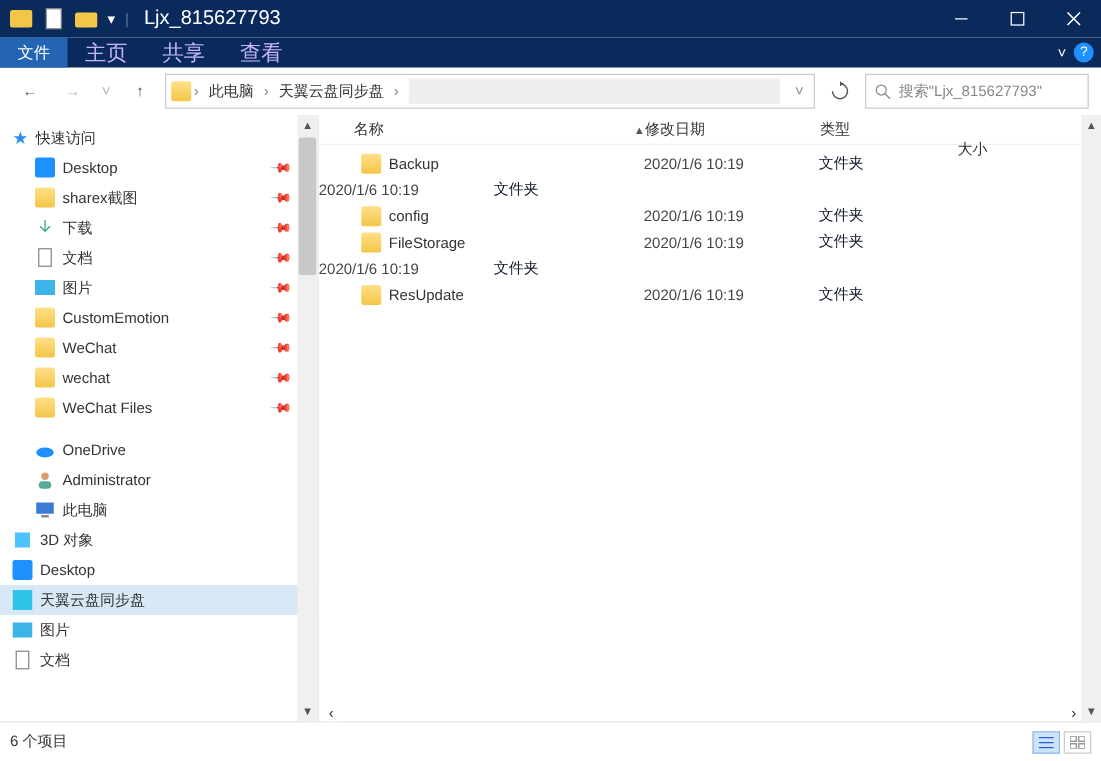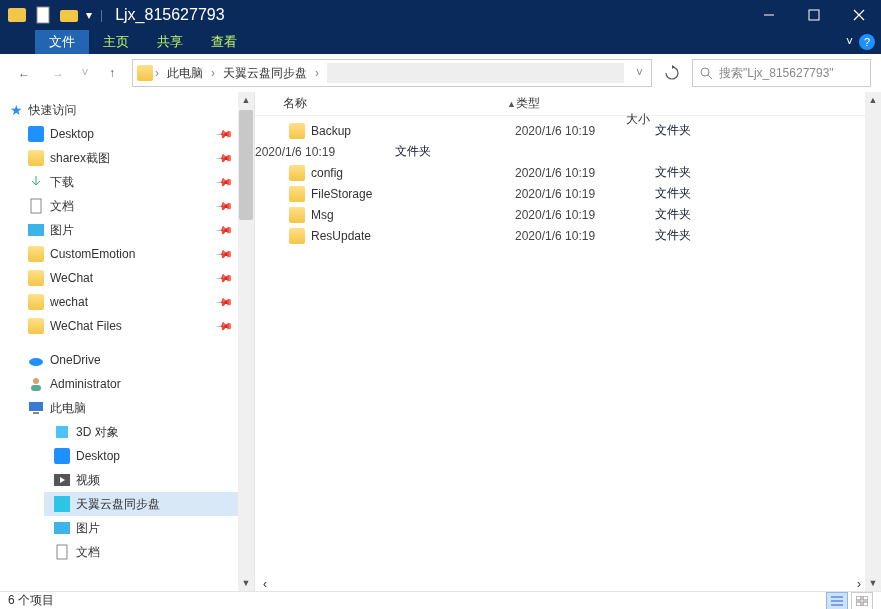--- a/index.html
+++ b/index.html
@@ -5,23 +5,23 @@
 *{box-sizing:border-box;margin:0;padding:0;font-family:"Segoe UI","Microsoft YaHei",sans-serif;font-size:12px;color:#333;}
 body{width:881px;height:609px;background:#fff;overflow:hidden;display:flex;flex-direction:column;}
 .titlebar{height:30px;background:#0a2a5c;display:flex;align-items:center;}
 .tb-left{display:flex;align-items:center;gap:8px;padding-left:8px;}
 .tb-icon{width:18px;height:18px;display:inline-block;}
 .tb-title{color:#fff;font-size:16px;margin-left:4px;}
 .tb-sep{color:#5a7aa0;font-size:12px;}
 .tb-controls{margin-left:auto;display:flex;}
 .tb-btn{width:45px;height:30px;display:flex;align-items:center;justify-content:center;color:#fff;}
 .tb-btn.close svg path{stroke:#fff;}
-.ribbon{height:24px;background:#0a2a5c;display:flex;align-items:stretch;padding-left:35px;}
+.ribbon{height:24px;background:#0a2a5c;display:flex;align-items:stretch;}
 .file-tab{background:#2465b3;color:#fff;padding:0 14px;display:flex;align-items:center;font-size:13px;}
-.rtab{color:#bef264;padding:0 14px;display:flex;align-items:center;font-size:13px;}
+.rtab{color:#c4b5fd;padding:0 14px;display:flex;align-items:center;font-size:17px;}
 .rib-r{margin-left:auto;display:flex;align-items:center;gap:6px;padding-right:6px;}
 .rib-r span{color:#fff;}
 .help-badge{width:16px;height:16px;border-radius:50%;background:#1e90ff;color:#fff;display:flex;align-items:center;justify-content:center;font-size:11px;}
 .navbar{height:38px;display:flex;align-items:center;gap:6px;padding:0 10px;}
 .nav-btn{width:28px;height:28px;display:flex;align-items:center;justify-content:center;color:#555;}
 .nav-btn.disabled{opacity:.45;}
 .addr{flex:0 1 520px;height:28px;border:1px solid #ccc;display:flex;align-items:center;padding:0 4px;gap:2px;}
 .addr .crumb{padding:0 6px;color:#333;}
 .addr .chev{color:#888;}
 .addr .spacer{flex:1;background:#eee;height:20px;margin:0 6px;}
@@ -29,21 +29,21 @@
 .refresh{width:28px;height:28px;display:flex;align-items:center;justify-content:center;border:0;}
 .search{flex:1;height:28px;border:1px solid #ccc;display:flex;align-items:center;padding:0 6px;gap:6px;color:#888;}
 .body{flex:1;display:flex;min-height:0;}
 .side{width:255px;border-right:1px solid #e5e5e5;position:relative;overflow:hidden;}
 .scroll{position:absolute;right:0;top:0;width:16px;height:100%;background:#f0f0f0;display:flex;flex-direction:column;align-items:center;}
 .scroll .arr{width:16px;height:16px;display:flex;align-items:center;justify-content:center;color:#555;font-size:9px;}
 .scroll .thumb{width:14px;flex:0 0 110px;background:#c8c8c8;margin-top:2px;border-radius:2px;}
 .tree{padding:6px 0 0 0;}
 .ti{height:24px;display:flex;align-items:center;gap:6px;padding-left:10px;}
 .ti.d1{padding-left:28px;}
-.ti.d2{margin-left:44px;}
+.ti.d2{}
 .ti.sel{background:#d9e8f7;}
 .pin{margin-left:auto;margin-right:22px;color:#aaa;transform:rotate(45deg);font-size:11px;}
 .gap{height:10px;}
 .ic{width:16px;height:16px;display:inline-block;}
 .folder-y{background:linear-gradient(#ffe08a,#f4c647);border-radius:2px;}
 .monitor{background:#1e90ff;border-radius:2px;}
 .star{color:#2a8ef0;font-size:14px;}
 .content{flex:1;position:relative;display:flex;flex-direction:column;}
 .content .scroll{right:0;}
 .content .thumb2{width:14px;flex:1;background:#f0f0f0;}
@@ -55,21 +55,21 @@
 .sort-caret{font-size:9px;color:#555;margin-left:-8px;}
 .rows{flex:1;overflow:hidden;padding-top:4px;}
 .row{height:21px;display:flex;align-items:center;}
 .c.name{width:260px;padding-left:28px;display:flex;align-items:center;gap:6px;}
 .c.date{width:140px;color:#444;}
 .c.type{width:110px;color:#0f172a;}
 .c.size{width:80px;}
 .badge{width:8px;height:8px;border-radius:50%;background:#2ea44f;position:relative;left:-12px;top:5px;flex:0 0 0;}
 .chev-l{position:absolute;left:4px;bottom:0;font-size:12px;color:#333;background:#fff;padding:0 4px;}
 .chev-r{position:absolute;right:20px;bottom:0;font-size:12px;color:#333;}
-.status{height:18px;border-top:1px solid #e5e5e5;display:flex;align-items:center;padding:0 8px;gap:8px;color:#2a5bd0;font-size:12px;}
+.status{height:32px;border-top:1px solid #e5e5e5;display:flex;align-items:center;padding:0 8px;gap:8px;color:#2a5bd0;font-size:12px;}
 .status .views{margin-left:auto;display:flex;gap:3px;}
 .viewbtn{width:22px;height:18px;border:1px solid #ccc;display:flex;align-items:center;justify-content:center;}
 .viewbtn.active{background:#cde3f8;border-color:#8fb8e8;}
 </style>
 </head>
 <body>
 
 <div class="titlebar">
   <div class="tb-left">
     <span class="tb-icon"><svg width="18" height="18">
@@ -233,27 +233,20 @@
           <div class="ti d2">
             <svg class="ic">
               <rect x="2" y="2" width="12" height="12" fill="#4cc2ff"></rect>
             </svg>
             <span>3D 对象</span>
           </div>
           <div class="ti d2">
             <span class="ic monitor"></span>
             <span>Desktop</span>
           </div>
-          <div class="ti d2">
-            <svg class="ic">
-              <rect width="16" height="12" y="2" fill="#555"></rect>
-              <polygon points="6,5 6,11 11,8" fill="#fff"></polygon>
-            </svg>
-            <span>视频</span>
-          </div>
           <div class="ti d2 sel">
             <svg class="ic">
               <rect width="16" height="16" fill="#2ec4e6"></rect>
             </svg>
             <span>天翼云盘同步盘</span>
           </div>
           <div class="ti d2">
             <svg class="ic">
               <rect width="16" height="12" y="2" fill="#3cb4e7"></rect>
             </svg>
@@ -272,20 +265,21 @@
       <div class="thumb"></div>
       <div style="flex:1"></div>
       <div class="arr">▼</div>
     </div>
   </div>
 
   <div class="content">
     <div class="chead">
       <div class="ch name">名称</div>
       <span class="sort-caret">▲</span>
+      <div class="ch date">修改日期</div>
       <div class="ch type">类型</div>
       <div class="ch size">大小</div>
     </div>
     <div class="rows" id="file-rows">
         <div class="row">
       <div class="c name">
             <span class="badge"></span>
             <span class="ic folder-y"></span>
             <span>Backup</span>
           </div>
@@ -312,25 +306,20 @@
       <div class="c name">
             <span class="badge"></span>
             <span class="ic folder-y"></span>
             <span>FileStorage</span>
           </div>
       <div class="c date">2020/1/6 10:19</div>
       <div class="c type">文件夹</div>
       <div class="c size"></div>
     </div>
         <div class="row">
-      <div class="c name">
-            <span class="badge"></span>
-            <span class="ic folder-y"></span>
-            <span>Msg</span>
-          </div>
       <div class="c date">2020/1/6 10:19</div>
       <div class="c type">文件夹</div>
       <div class="c size"></div>
     </div>
         <div class="row">
       <div class="c name">
             <span class="badge"></span>
             <span class="ic folder-y"></span>
             <span>ResUpdate</span>
           </div>

